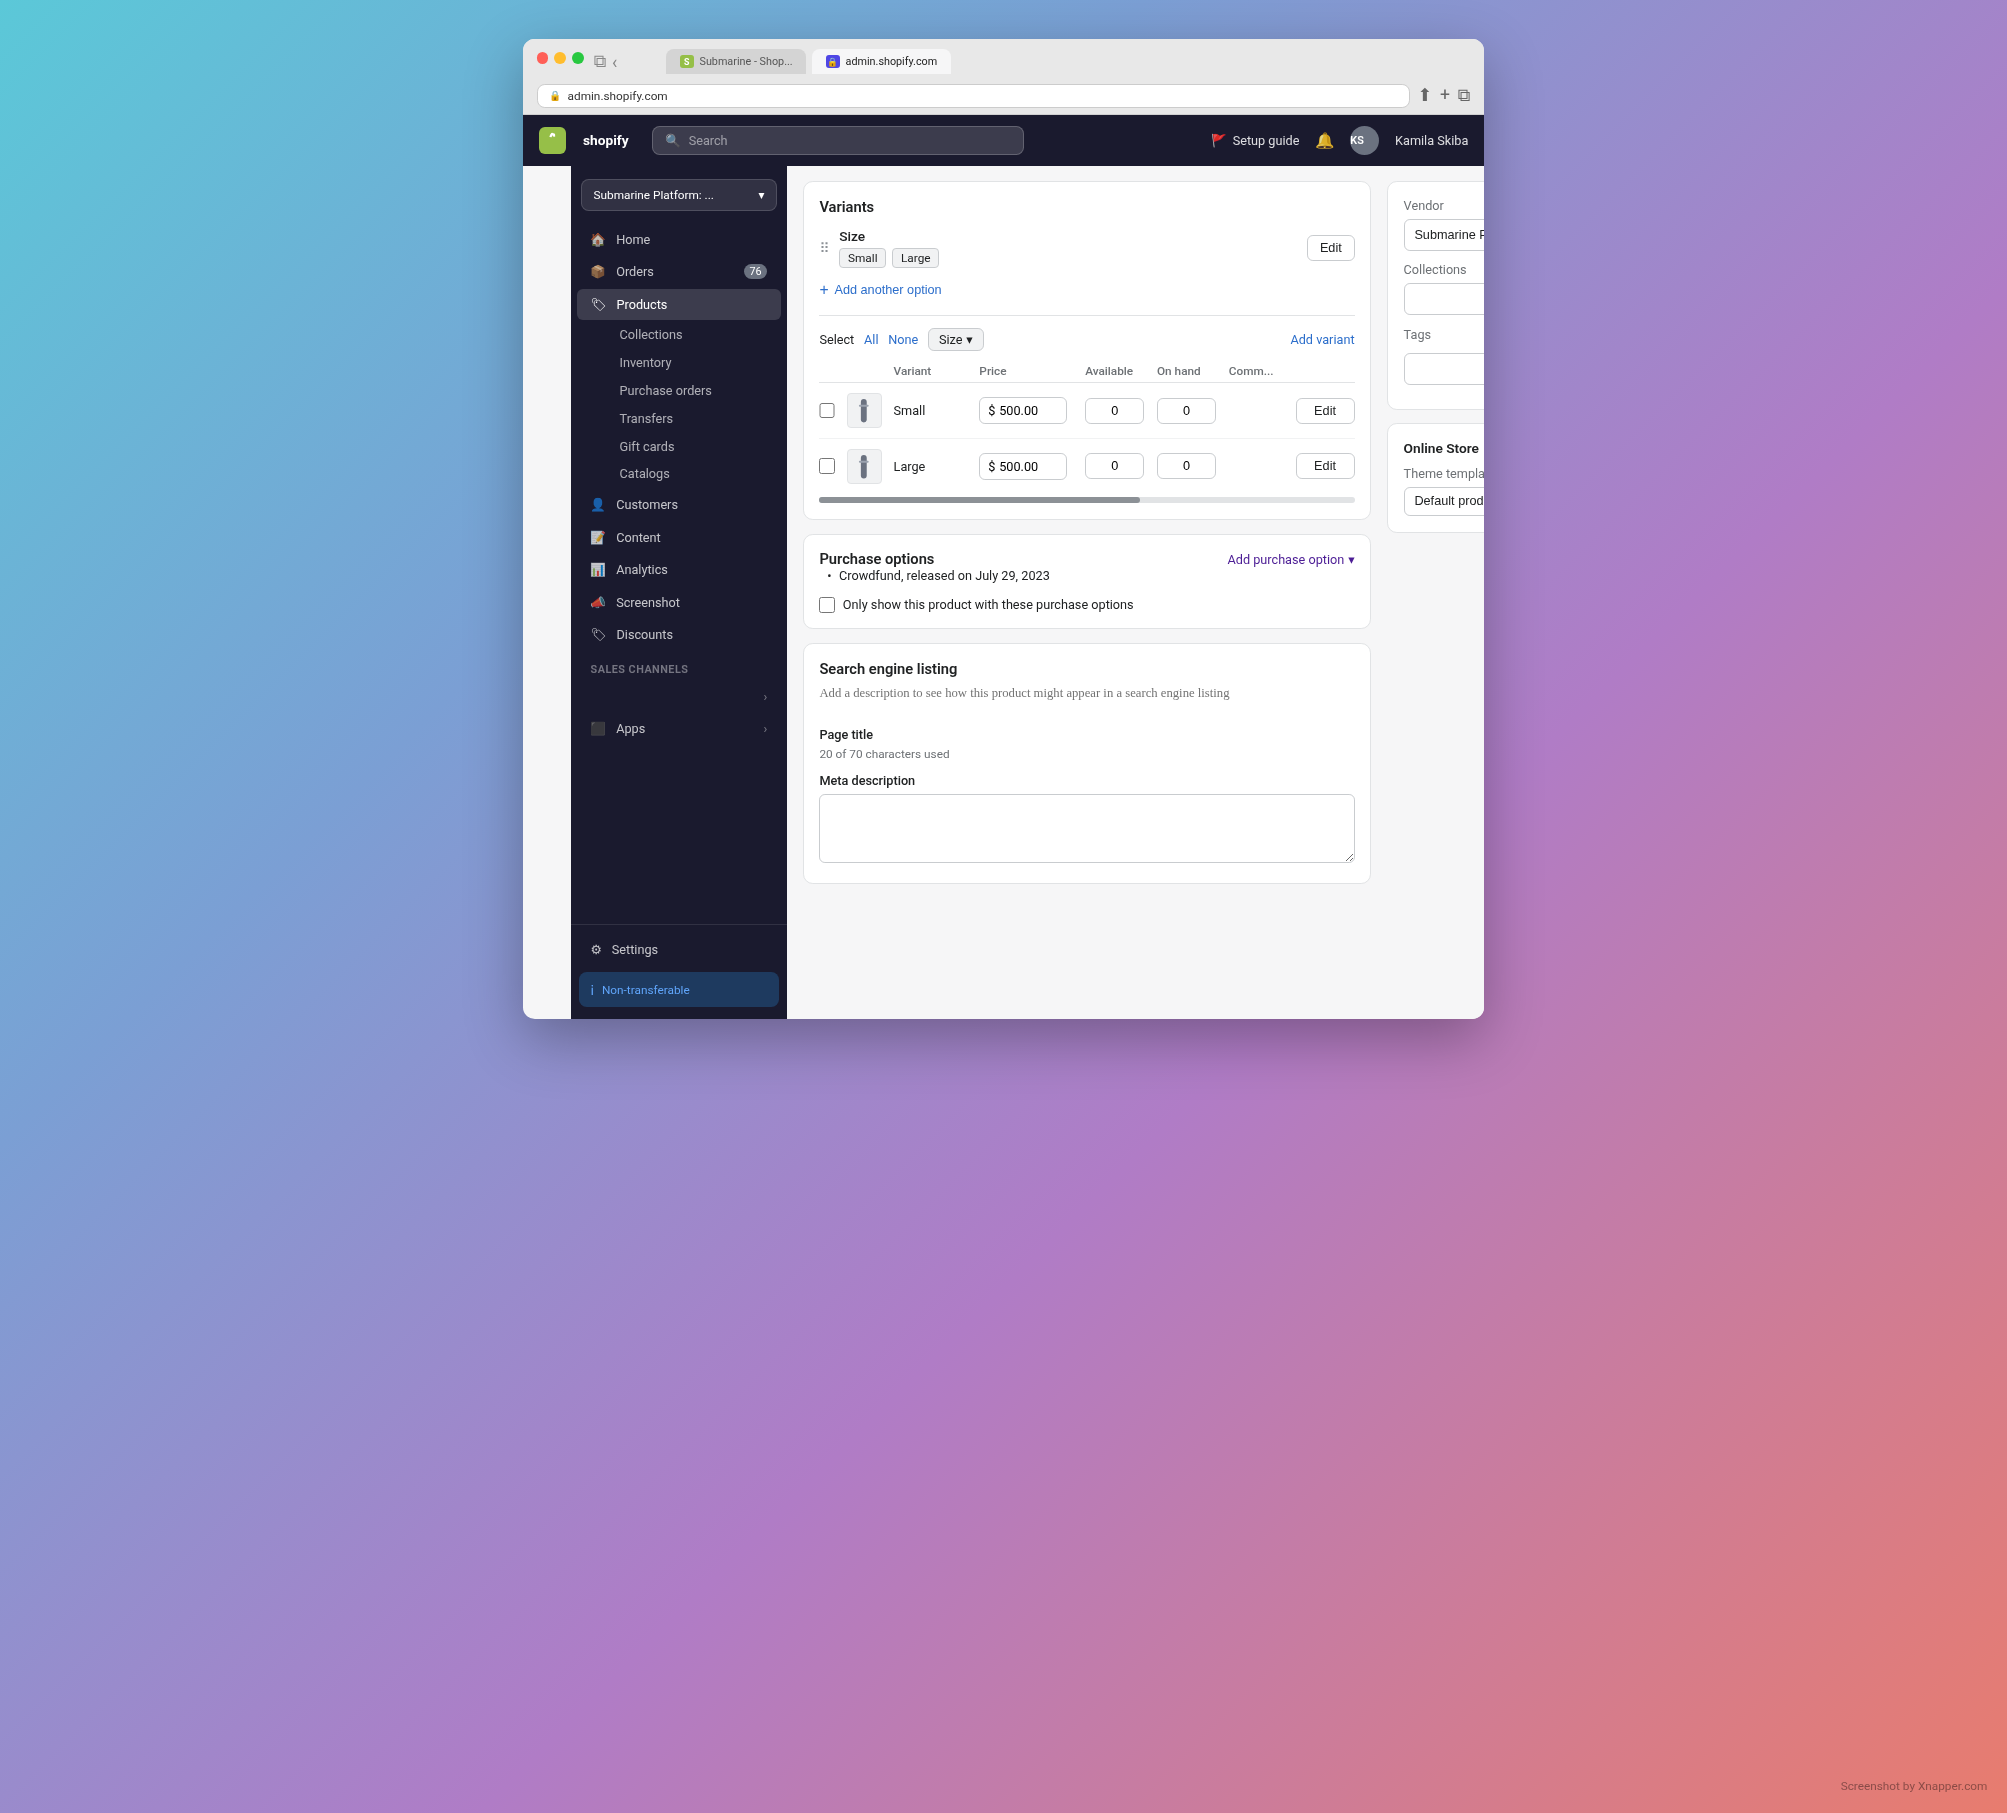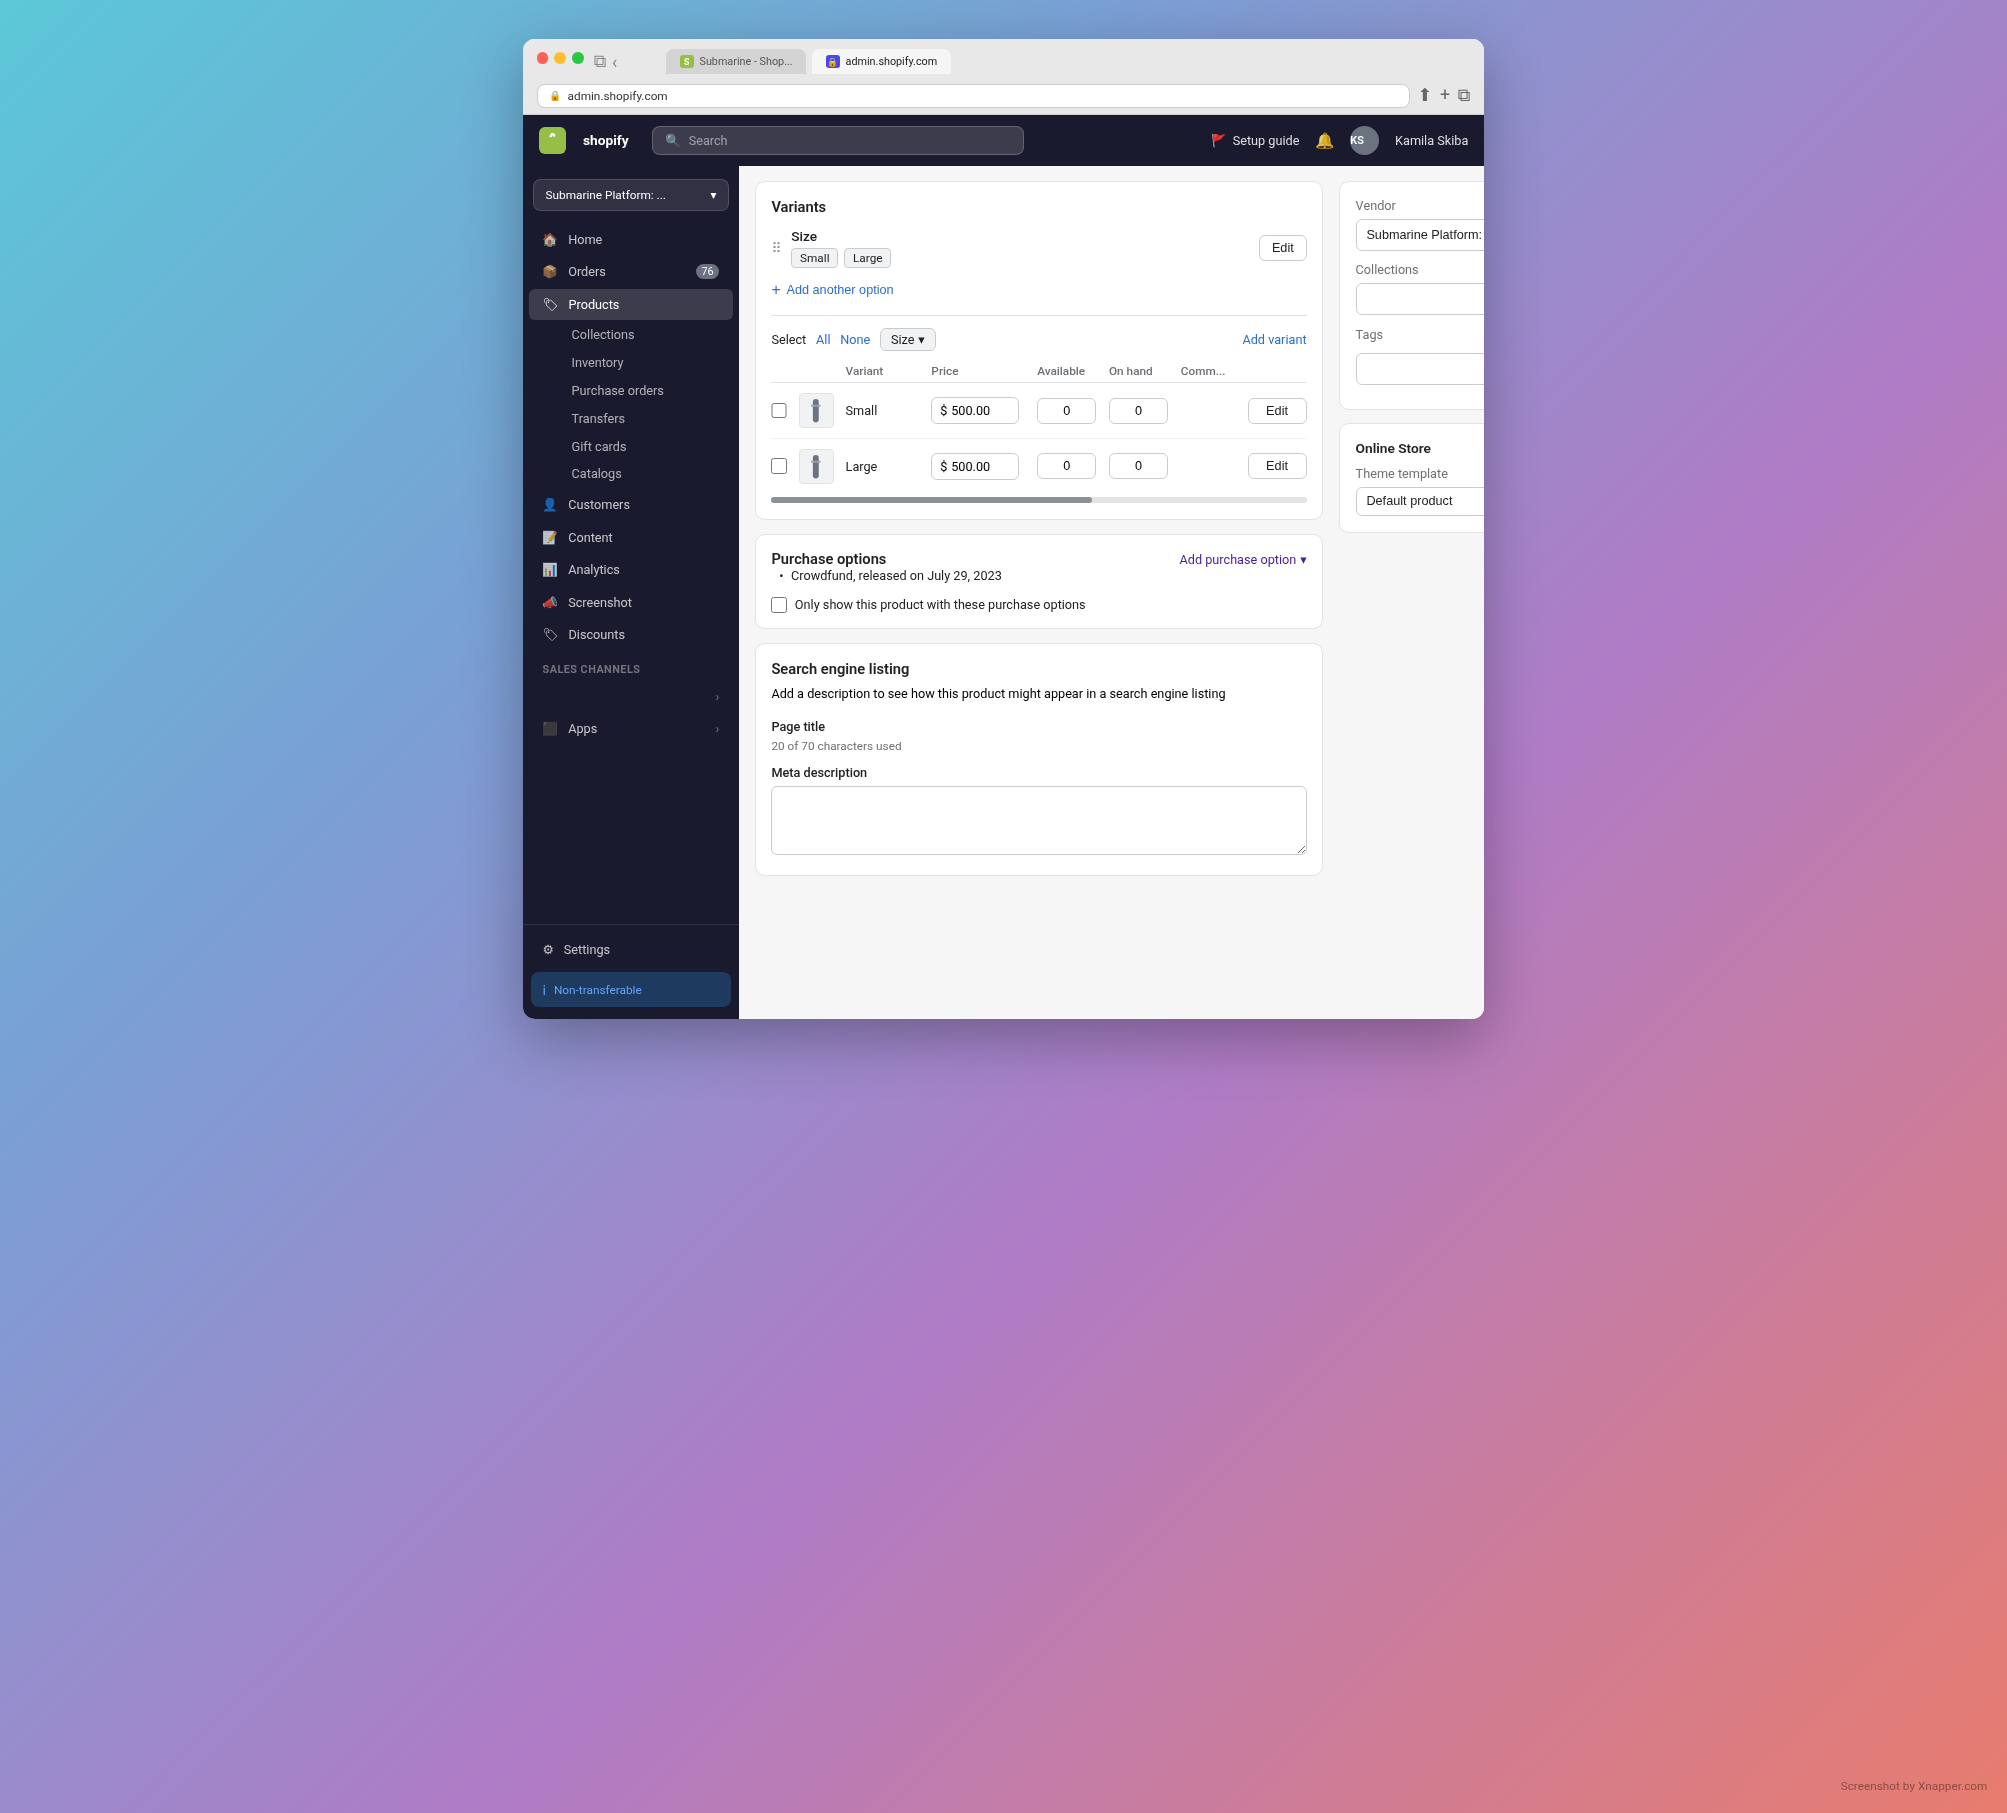--- a/index.html
+++ b/index.html
@@ -83,20 +83,21 @@
     }
     .lock-icon { color: #888; font-size: 9.8px; }
     .browser-actions {
       display: flex; gap: 7.8px; color: #888; font-size: 15.7px;
     }
     
     .app-layout {
       display: flex;
       height: calc(100% - 78px);
       min-height: 853px;
+      padding-left: 48px;
     }
     
     .top-bar {
       background: #1a1a2e;
       display: flex;
       align-items: center;
       padding: 0 15.7px;
       height: 51px;
       gap: 11.8px;
     }
@@ -278,21 +279,21 @@
     .app-action-link { color: #2c6ecb; font-size: 12.7px; cursor: pointer; }
     .bullet-item {
       padding-left: 19.6px; position: relative; font-size: 12.7px; color: #202223; margin-bottom: 3.9px;
     }
     .bullet-item::before { content: '•'; position: absolute; left: 7.8px; }
     .checkbox-label {
       display: flex; align-items: center; gap: 7.8px; font-size: 12.7px; color: #202223;
     }
     .checkbox-input { width: 15.7px; height: 15.7px; border: 1px solid #c9cccf; border-radius: 2.9px; }
     
-    .seo-desc { font-size: 12.7px; color: #000000; margin-bottom: 18px; }
+    .seo-desc { font-size: 12.7px; color: #737373; margin-bottom: 26px; font-family: Liberation Serif, serif; }
     .field-label { font-size: 12.7px; font-weight: 500; color: #202223; margin-bottom: 5.9px; }
     .text-input {
       width: 100%; border: 1px solid #c9cccf; border-radius: 5.9px;
       padding: 7.8px 9.8px; font-size: 12.7px; color: #202223; background: white;
       outline: none;
     }
     .char-count { font-size: 11.8px; color: #6d7175; margin-top: 3.9px; }
     .textarea-input {
       width: 100%; border: 1px solid #c9cccf; border-radius: 5.9px;
       padding: 7.8px 9.8px; font-size: 12.7px; color: #202223; background: white;

